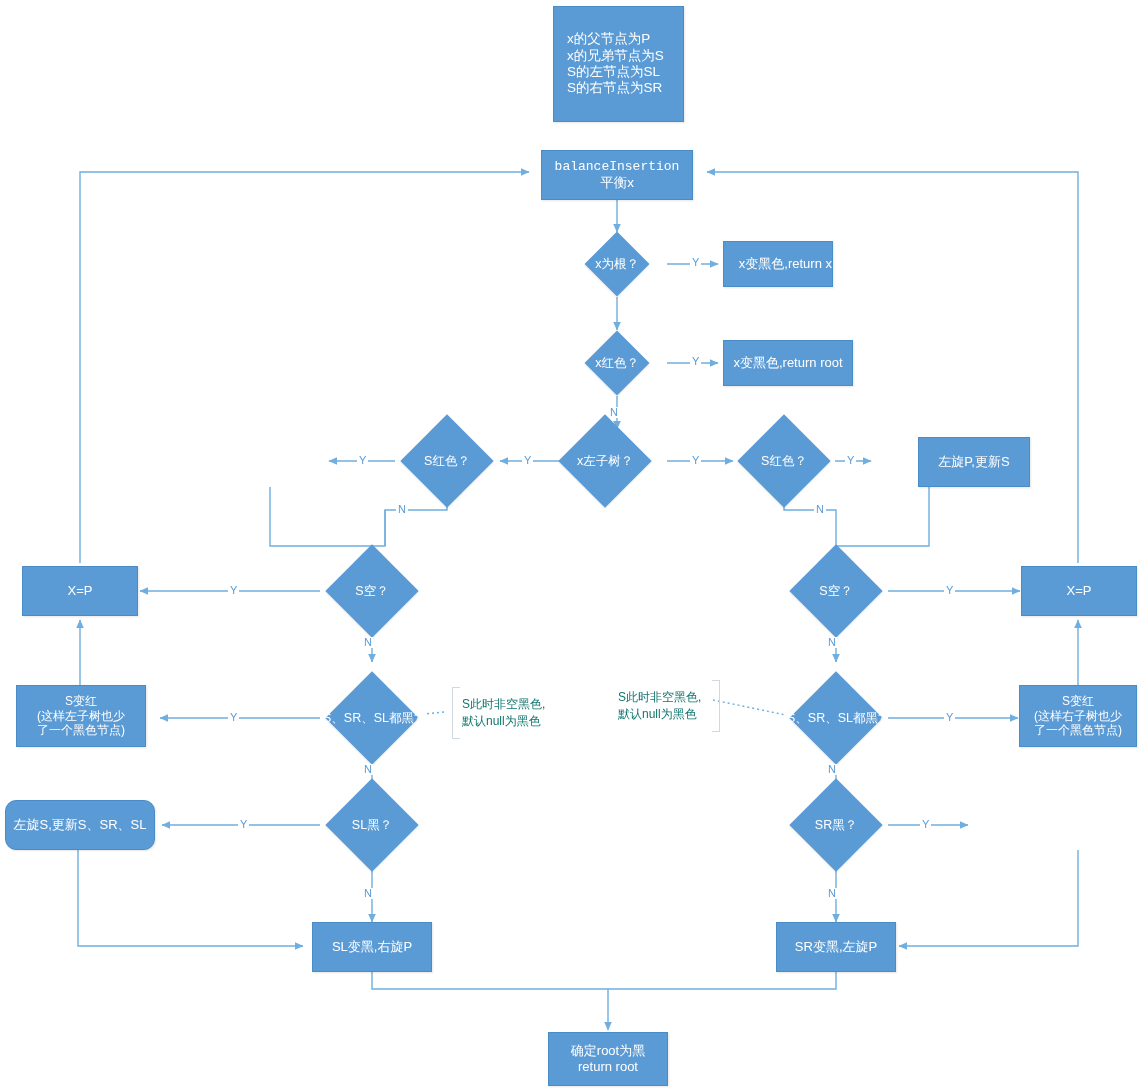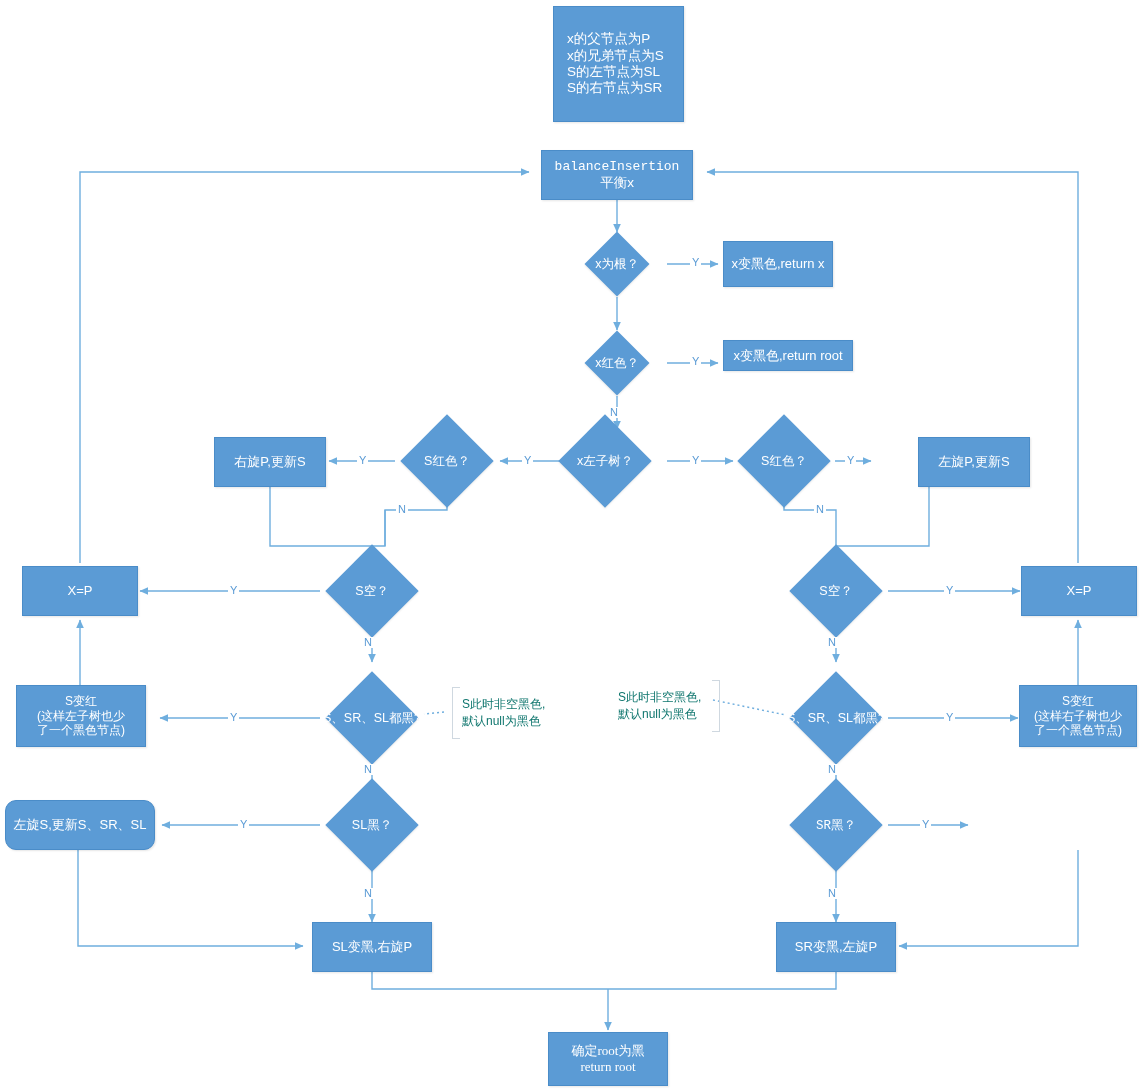--- a/index.html
+++ b/index.html
@@ -199,46 +199,43 @@
     <span>x的父节点为P
 x的兄弟节点为S
 S的左节点为SL
 S的右节点为SR</span>
   </div>
 
   <div class="diamond-wrap" style="left:594px; top:241px; width:46px; height:46px;">
     <div class="diamond-shape"></div>
     <div class="diamond-label">x为根？</div>
   </div>
-  <div class="node rect" style="left:723px; top:241px; width:110px; height:46px;">
+  <div class="node rect" style="left:723px; top:241px; width:110px; height:46px;justify-content:flex-end;">
     <span>x变黑色,return x</span>
   </div>
   <div class="edgelabel" style="left:690px; top:257px;">Y</div>
 
   <div class="diamond-wrap" style="left:594px; top:340px; width:46px; height:46px;">
     <div class="diamond-shape"></div>
     <div class="diamond-label">x红色？</div>
   </div>
-  <div class="node rect" style="left:723px; top:340px; width:130px; height:31px;">
+  <div class="node rect" style="left:723px; top:340px; width:130px; height:46px;">
     <span>x变黑色,return root</span>
   </div>
   <div class="edgelabel" style="left:690px; top:356px;">Y</div>
   <div class="edgelabel" style="left:608px; top:407px;">N</div>
 
   <div class="diamond-wrap" style="left:572px; top:428px; width:66px; height:66px;">
     <div class="diamond-shape"></div>
     <div class="diamond-label">x左子树？</div>
   </div>
 
   <div class="diamond-wrap" style="left:414px; top:428px; width:66px; height:66px;">
     <div class="diamond-shape"></div>
     <div class="diamond-label">S红色？</div>
-  </div>
-  <div class="node rect" style="left:214px; top:437px; width:112px; height:50px;">
-    <span>右旋P,更新S</span>
   </div>
   <div class="edgelabel" style="left:522px; top:455px;">Y</div>
   <div class="edgelabel" style="left:357px; top:455px;">Y</div>
   <div class="edgelabel" style="left:396px; top:504px;">N</div>
 
   <div class="diamond-wrap" style="left:751px; top:428px; width:66px; height:66px;">
     <div class="diamond-shape"></div>
     <div class="diamond-label">S红色？</div>
   </div>
   <div class="node rect" style="left:873px; top:437px; width:112px; height:50px;margin-left:45px;">
@@ -306,32 +303,32 @@
   <div class="diamond-wrap" style="left:339px; top:792px; width:66px; height:66px;">
     <div class="diamond-shape"></div>
     <div class="diamond-label">SL黑？</div>
   </div>
   <div class="node rect" style="left:5px; top:800px; width:150px; height:50px;border-radius:11px;">
     <span>左旋S,更新S、SR、SL</span>
   </div>
   <div class="edgelabel" style="left:238px; top:819px;">Y</div>
   <div class="edgelabel" style="left:362px; top:888px;">N</div>
 
-  <div class="diamond-wrap" style="left:803px; top:792px; width:66px; height:66px;font-family:Liberation Mono, monospace;">
+  <div class="diamond-wrap" style="left:803px; top:792px; width:66px; height:66px;">
     <div class="diamond-shape"></div>
     <div class="diamond-label">SR黑？</div>
   </div>
   <div class="edgelabel" style="left:920px; top:819px;">Y</div>
   <div class="edgelabel" style="left:826px; top:888px;">N</div>
 
   <div class="node rect" style="left:776px; top:922px; width:120px; height:50px;">
     <span>SR变黑,左旋P</span>
   </div>
   <div class="node rect" style="left:312px; top:922px; width:120px; height:50px;">
     <span>SL变黑,右旋P</span>
   </div>
 
-  <div class="node rect" style="left:548px; top:1032px; width:120px; height:54px;font-family:Liberation Serif, serif;">
+  <div class="node rect" style="left:548px; top:1032px; width:120px; height:54px;">
     <span>确定root为黑
 return root</span>
   </div>
 
 </div>
 
 </body></html>

